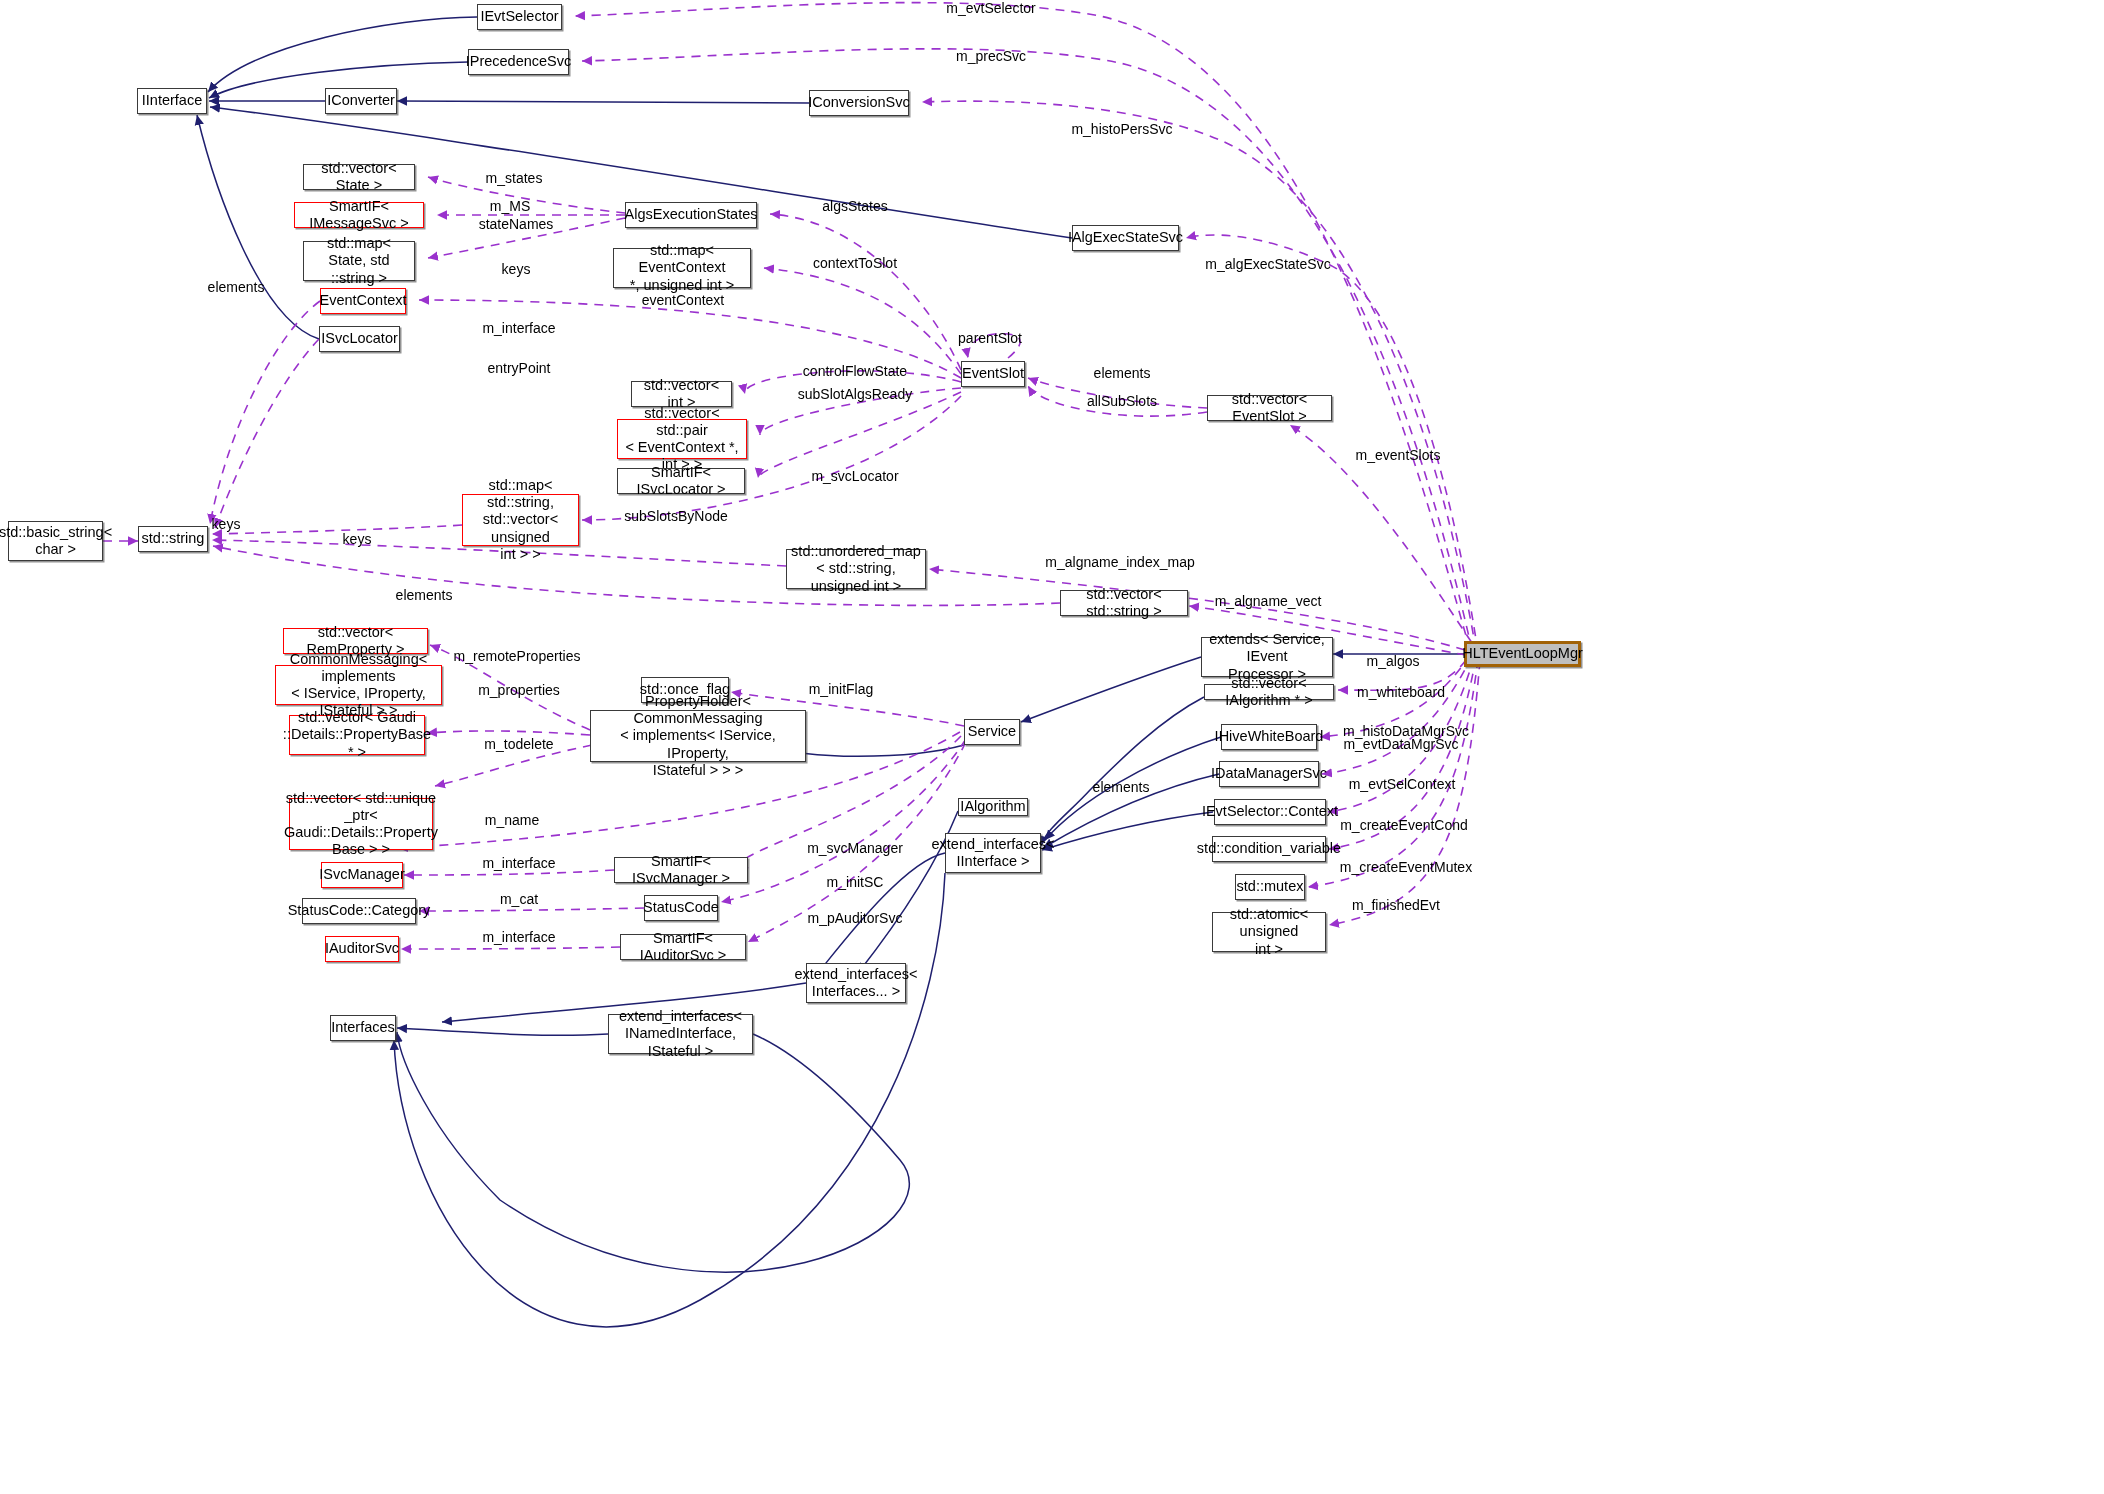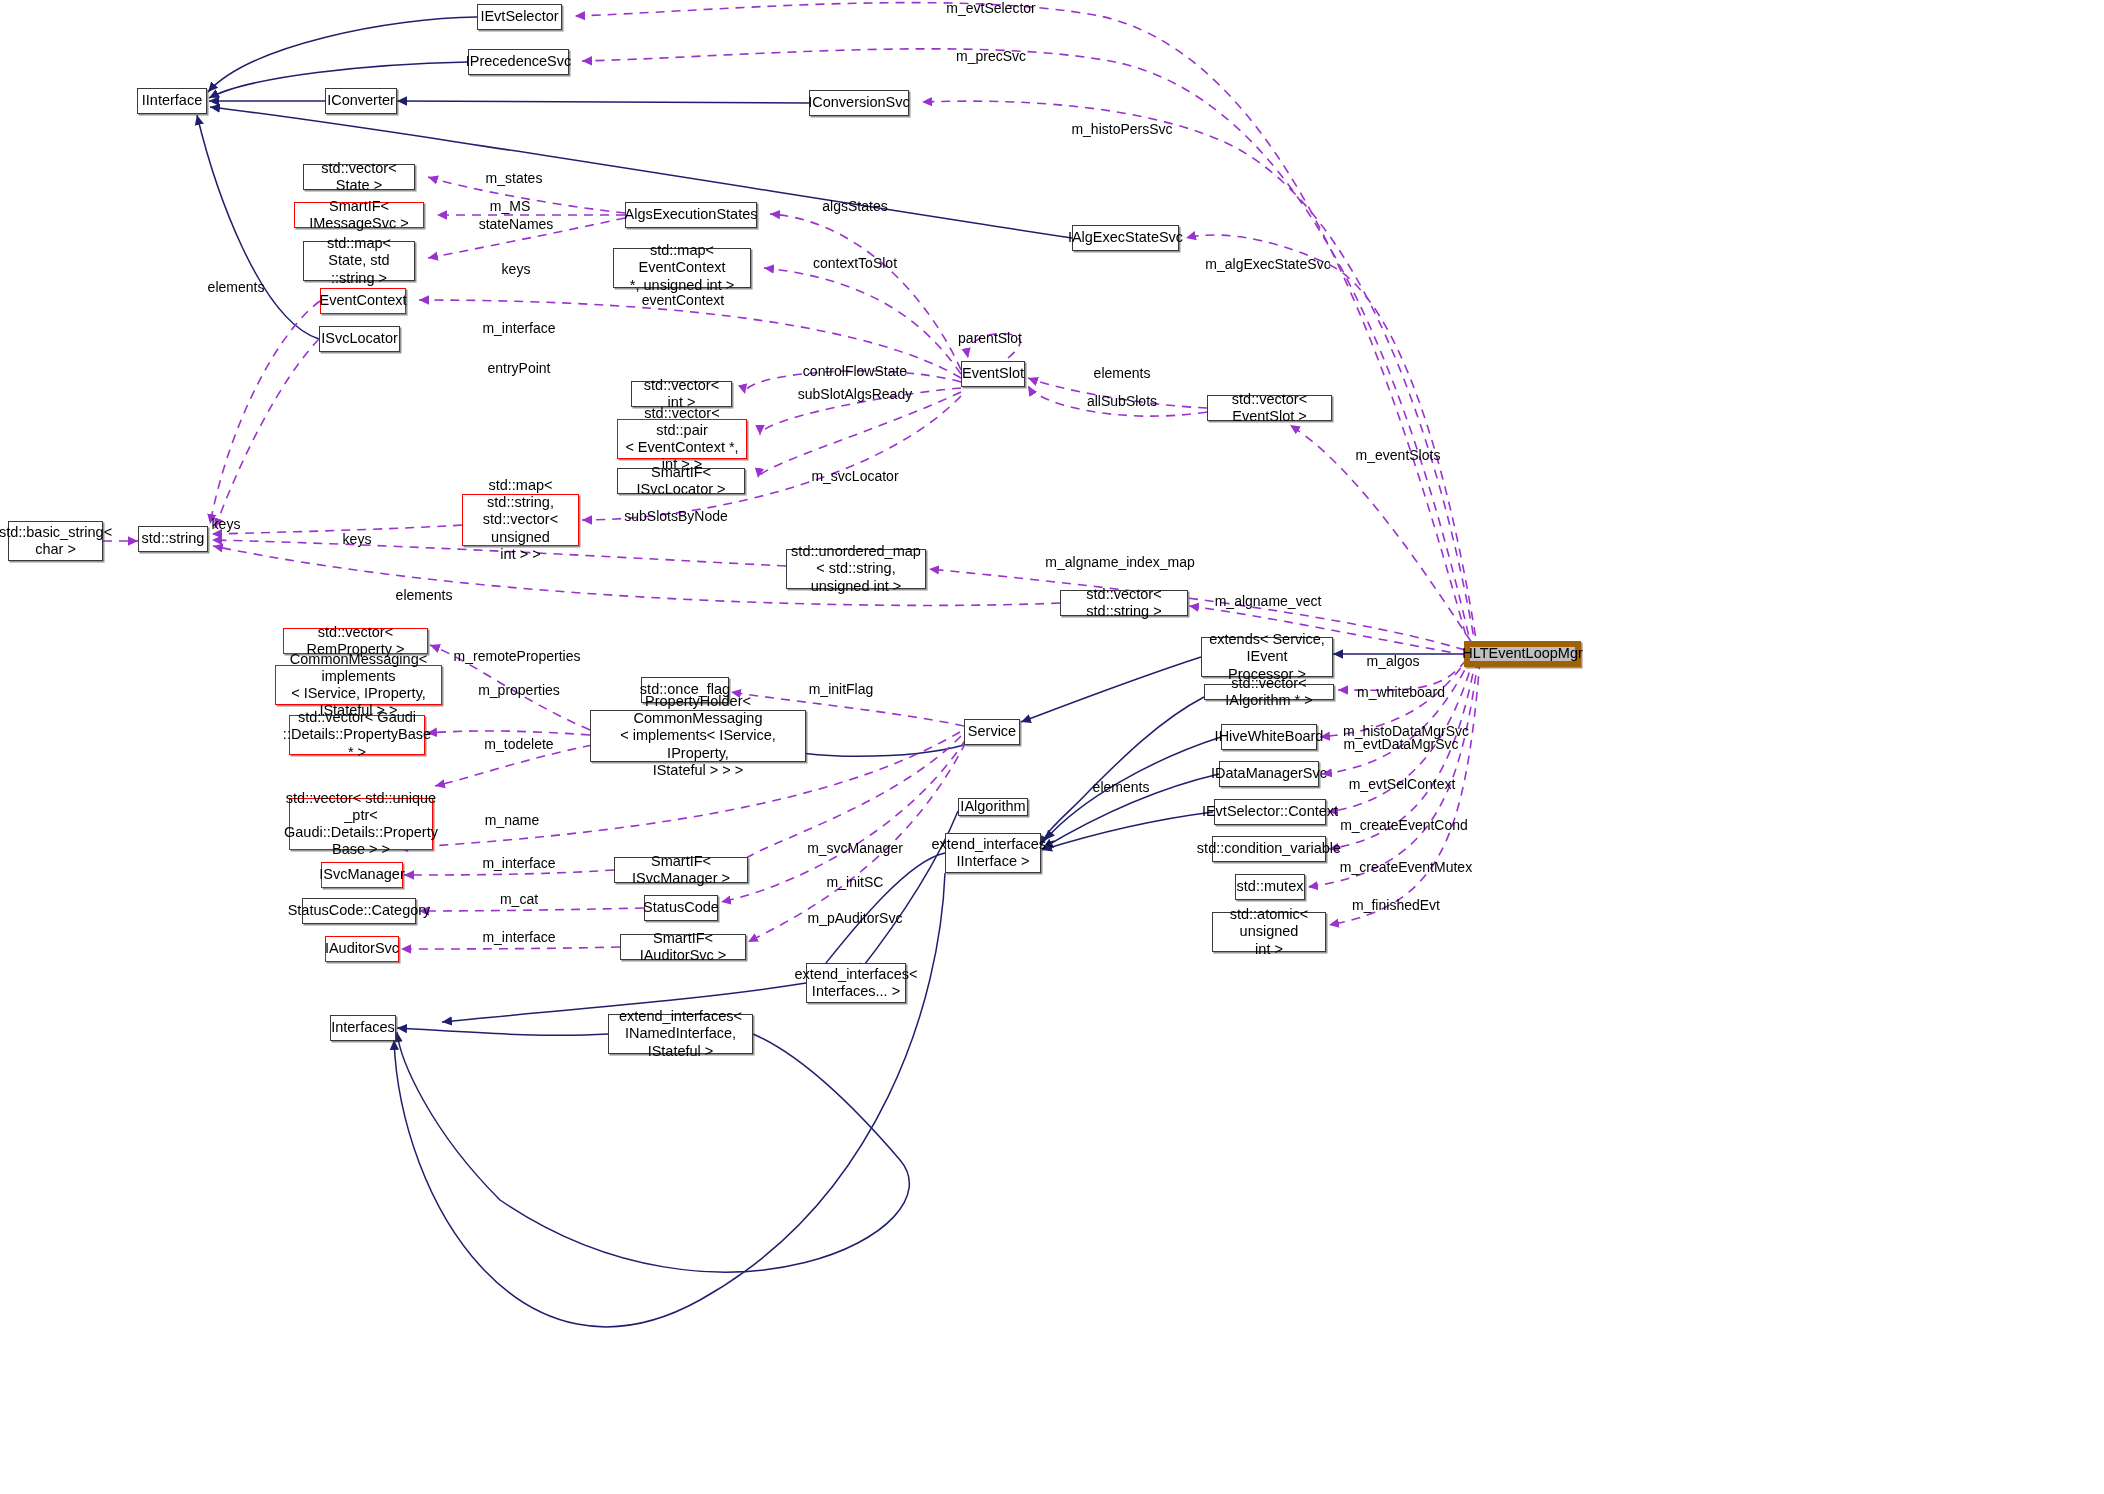--- a/index.html
+++ b/index.html
@@ -16,21 +16,21 @@
     line-height:1.18;
     display:flex;
     align-items:center;
     justify-content:center;
     text-align:center;
     padding:2px 4px;
     white-space:pre-line;
     box-shadow:1.5px 1.5px 0 0 rgba(60,60,60,0.55);
   }
   .node.red{border:1.6px solid #ff0000;}
-  .node.focus{background:#bfbfbf;border:6px solid #a16207;}
+  .node.focus{background:#bfbfbf;border:3px solid #a16207;}
   .edgelabel{
     position:absolute;
     font-size:14px;
     color:#000;
     white-space:nowrap;
     background:transparent;
     transform:translate(-50%,-50%);
   }
 </style>
 </head>

